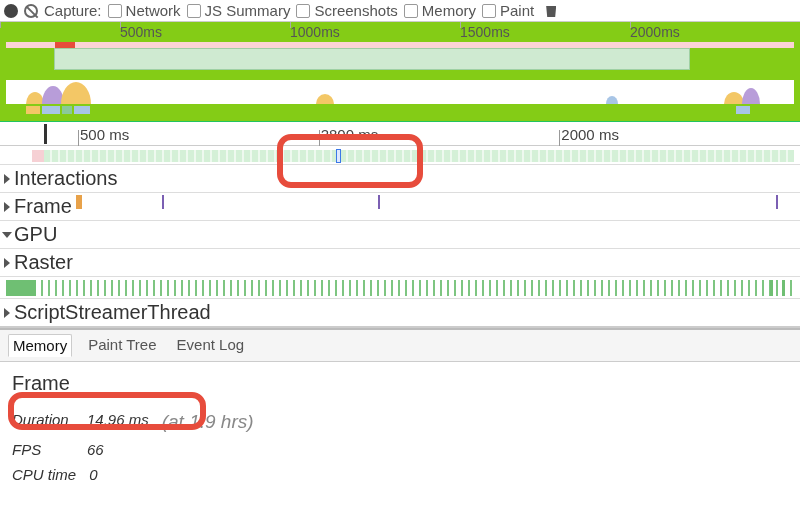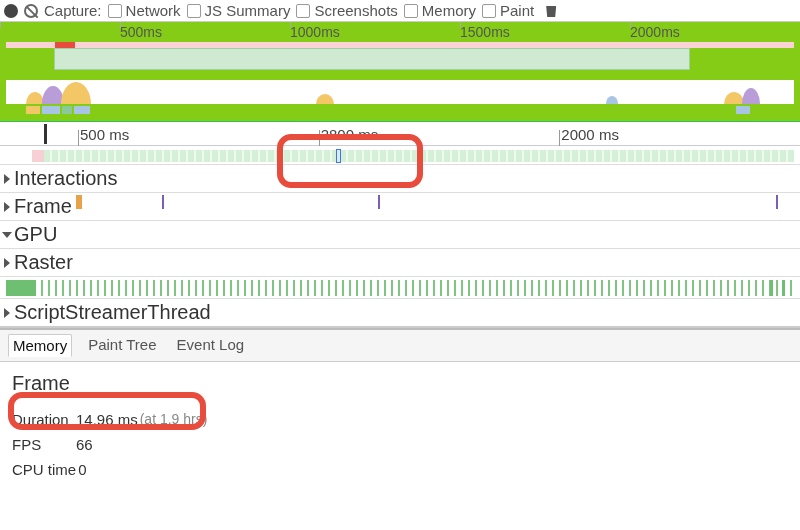--- a/index.html
+++ b/index.html
@@ -134,24 +134,24 @@
   
   .detail-tabs {
     display:flex; gap:12px; padding:4px 8px; border-top:2px solid #bbb; border-bottom:1px solid #ccc;
     background:#f5f5f5;
     font-size:15px;
   }
   .dtab { color:#555; padding:2px 4px; cursor:pointer;}
   .dtab.active { color:#111; background:#fff; border:1px solid #ccc; border-bottom:1px solid #fff; border-radius:2px 2px 0 0;}
   .detail-body { padding:10px 12px; font-size:15px; color:#333; background:#fff; min-height:160px;}
   .detail-body h3{ font-size:20px; font-weight:400; margin-bottom:16px;}
-  .kv { display:flex; gap:2px; margin-bottom:8px; font-size:15px;}
+  .kv { display:flex; gap:13px; margin-bottom:8px; font-size:15px;font-style:italic;}
   .kv .k{ min-width:62px; color:#333;}
   .kv .v{ color:#333;}
-  .hint { color:#888; font-size:14px;}
+  .hint { color:#888; font-size:19px;}
   
   .callout {
     position:absolute; border:6px solid #e74c3c; border-radius:14px;
     pointer-events:none;
   }
   .callout.c1 { top:134px; left:277px; width:146px; height:54px;}
   .callout.c2 { top:392px; left:8px; width:198px; height:38px;}
   .bb { border-bottom:1px solid #ccc;}
 </style>
 </head>

